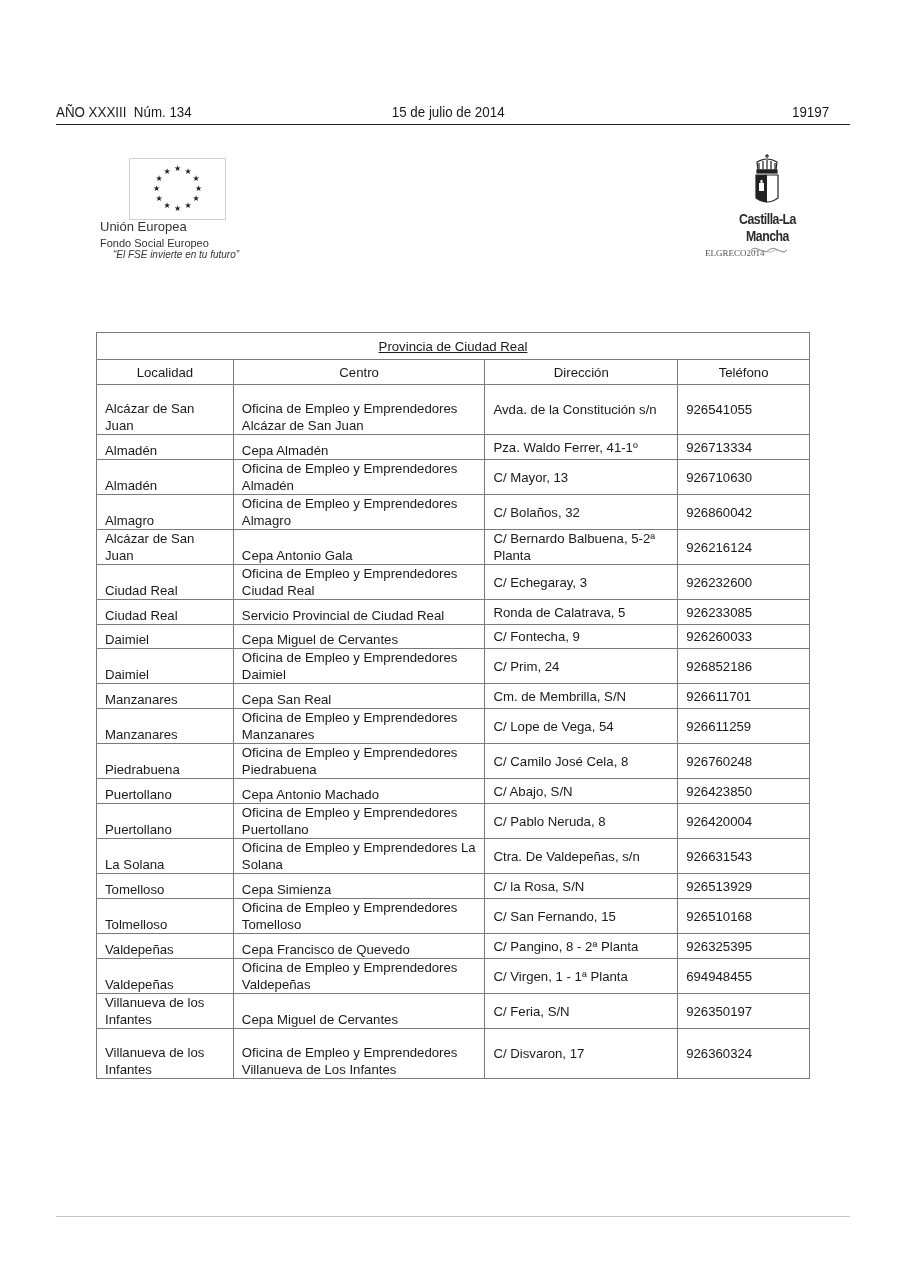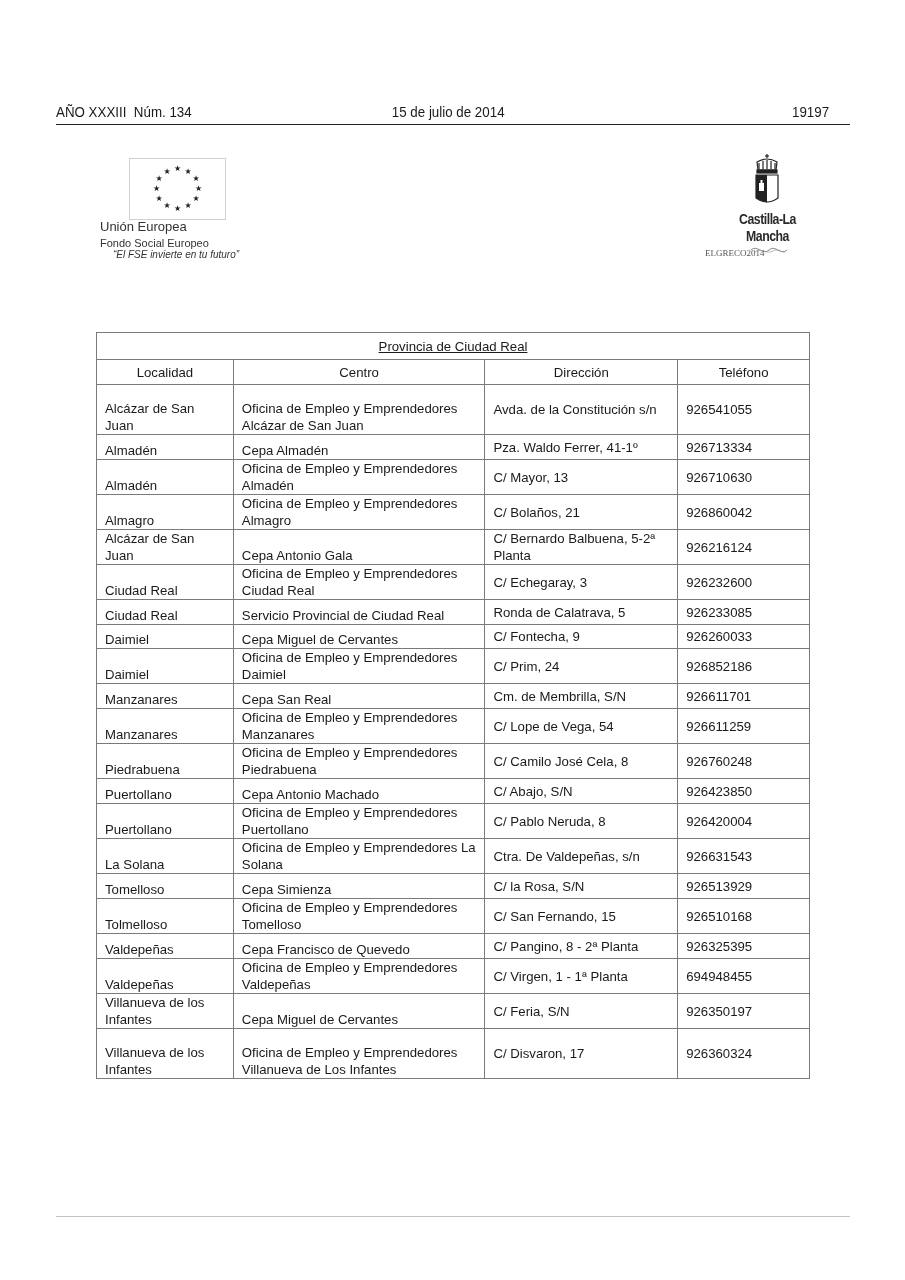--- a/index.html
+++ b/index.html
@@ -126,21 +126,21 @@
       </tr>
       <tr style="height: 34px;">
         <td class="loc">Almadén</td>
         <td class="centro">Oficina de Empleo y Emprendedores Almadén</td>
         <td class="dir">C/ Mayor, 13</td>
         <td class="tel">926710630</td>
       </tr>
       <tr style="height: 34px;">
         <td class="loc">Almagro</td>
         <td class="centro">Oficina de Empleo y Emprendedores Almagro</td>
-        <td class="dir">C/ Bolaños, 21</td>
+        <td class="dir">C/ Bolaños, 32</td>
         <td class="tel">926860042</td>
       </tr>
       <tr style="height: 34px;">
         <td class="loc">Alcázar de San Juan</td>
         <td class="centro">Cepa Antonio Gala</td>
         <td class="dir">C/ Bernardo Balbuena, 5-2ª Planta</td>
         <td class="tel">926216124</td>
       </tr>
       <tr style="height: 34px;">
         <td class="loc">Ciudad Real</td>

